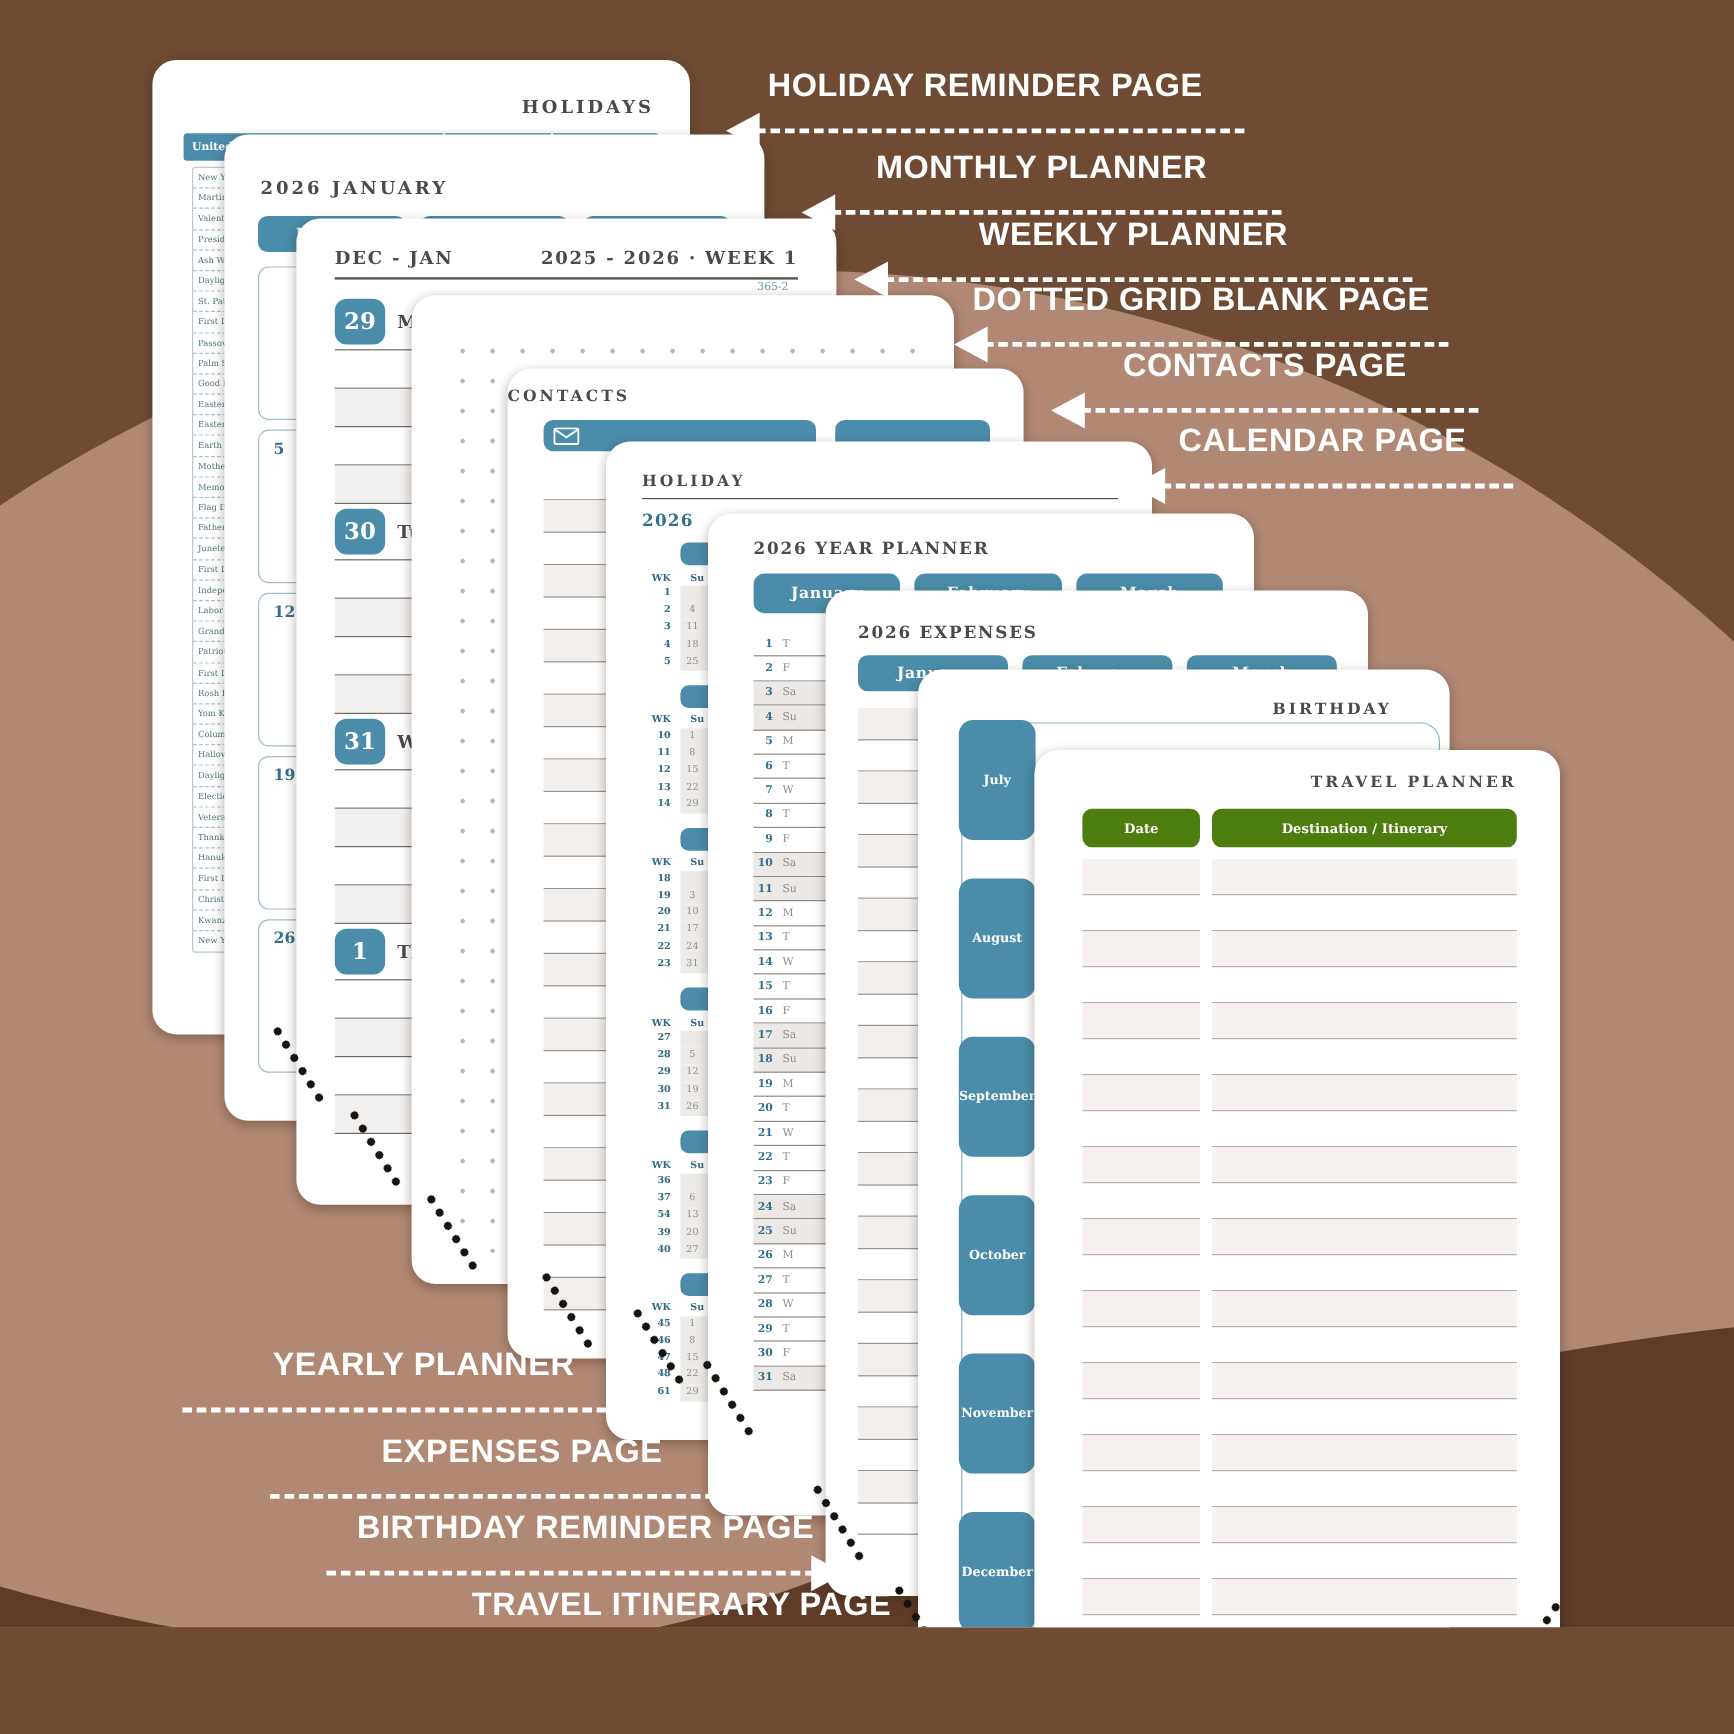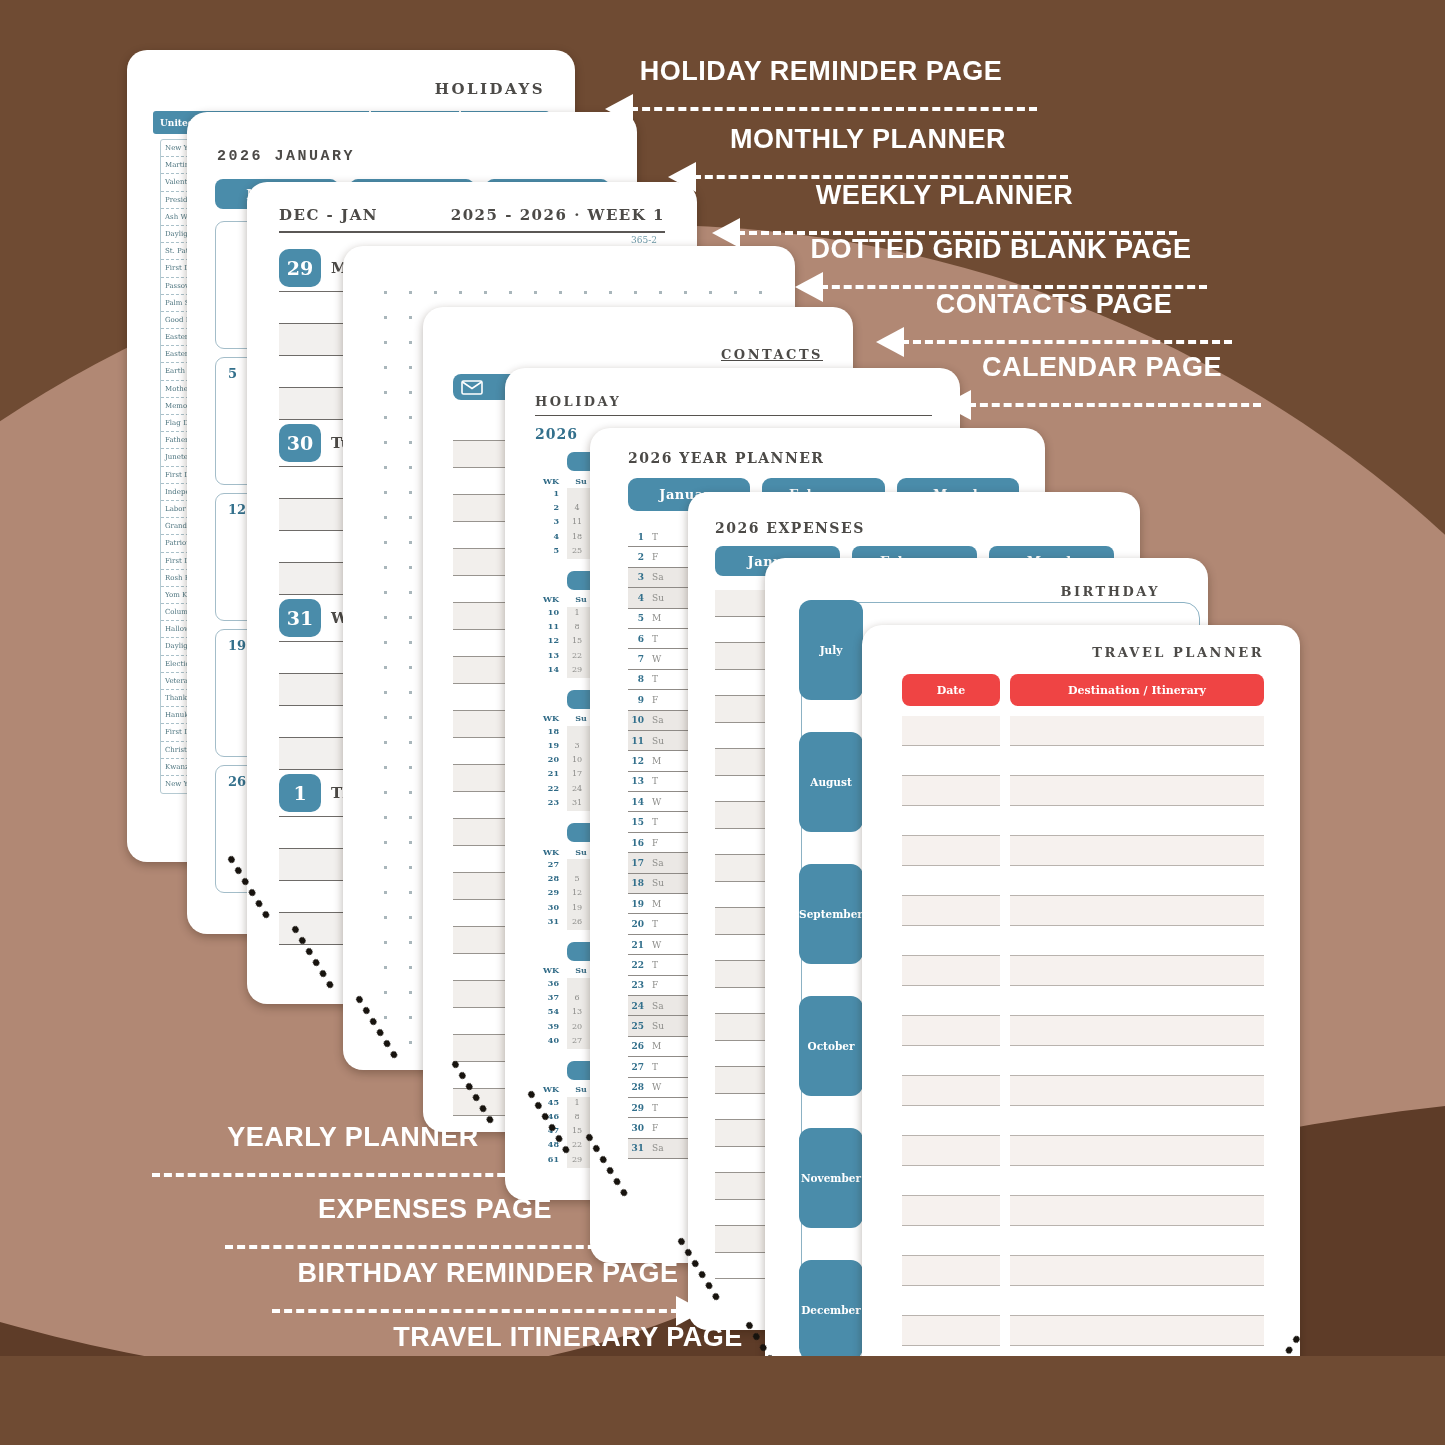--- a/index.html
+++ b/index.html
@@ -29,21 +29,21 @@
   .h-years{margin-left:auto;display:flex;height:100%;}
   .h-year{width:88px;border-left:2px solid #fff;display:flex;align-items:center;justify-content:center;font-size:9.5px;}
   .h-list{margin:5px 26px 0 33px;border:1px solid #b5cad2;border-radius:3px;}
   .h-row{display:flex;height:17.2px;border-bottom:1px dashed #a9c0c9;font-size:7px;color:#4f7680;box-sizing:border-box;}
   .h-row:last-child{border-bottom:none;}
   .h-name{width:150px;padding:4px 0 0 4px;border-right:1px dashed #a9c0c9;white-space:nowrap;overflow:hidden;}
   .h-cell{width:88px;border-right:1px dashed #a9c0c9;}
   .h-cell:last-child{border-right:none;}
 
   
-  .p2 .page-title{padding:36px 0 0 30px;font-family:Liberation Mono, monospace;}
+  .p2 .page-title{padding:36px 0 0 30px;}
   .btn-row{display:flex;gap:12px;}
   .btn{flex:1;height:30px;background:#4a8caa;border-radius:8px;color:#fff;font-weight:bold;font-size:13px;display:flex;align-items:center;justify-content:center;letter-spacing:.5px;}
   #m-btns{margin:14px 28px 0;}
   #m-grid{margin:12px 28px 0;}
   .m-cell{height:128px;border:1.5px solid #a3bdc9;border-radius:9px;margin-bottom:8px;box-sizing:border-box;}
   .m-date{font-weight:bold;font-size:13px;color:#33708c;padding:8px 0 0 12px;}
 
   
   .w-head-row{display:flex;justify-content:space-between;align-items:baseline;padding:24px 32px 0;}
   .w-head-row span{font-weight:bold;font-size:15px;letter-spacing:1.5px;color:#4c4a47;}
@@ -53,21 +53,21 @@
   .w-head{display:flex;align-items:center;height:46px;border-bottom:1.5px solid #6e6b68;}
   .w-num{width:42px;height:38px;background:#4a8caa;border-radius:10px;color:#fff;font-weight:bold;font-size:19px;display:flex;align-items:center;justify-content:center;}
   .w-name{margin-left:10px;font-weight:bold;font-size:15px;color:#4c4a47;}
   .w-line{height:31px;border-bottom:1.5px solid #6e6b68;}
   .w-line.shade{background:#f2f0ee;}
 
   
   .dot-area{position:absolute;left:22px;right:22px;top:26px;bottom:26px;background-image:radial-gradient(circle,#a9b6bb 1.6px,transparent 2px);background-size:25px 25px;background-position:8px 8px;}
 
   
-  .p5 .page-title{text-align:right;padding:40px 30px 0 0;font-size:13px;text-decoration:underline;}
+  .p5 .page-title{text-align:left;padding:16px 30px 0 0;font-size:13px;}
   .c-bars{display:flex;gap:16px;margin:12px 28px 0 30px;}
   .c-bar1{flex:1.7;height:26px;background:#4a8caa;border-radius:8px;display:flex;align-items:center;padding-left:8px;box-sizing:border-box;}
   .c-bar2{flex:1;height:26px;background:#4a8caa;border-radius:8px;}
   #c-rows{margin:14px 28px 0 30px;}
   .c-row{height:27px;border-bottom:1.2px solid #98948f;box-sizing:border-box;}
   .c-row.shade{background:#f2efec;}
 
   
   .p6 .page-title{padding:26px 0 0 30px;font-size:13px;}
   .cal-rule{margin:6px 28px 0 30px;border-top:1.5px solid #57534f;}
@@ -102,21 +102,21 @@
 
   
   .p9 .page-title{text-align:right;padding:26px 48px 0 0;font-size:13px;}
   .b-outline{position:absolute;left:36px;top:44px;right:8px;bottom:28px;border:1.2px solid #8cb2c4;border-radius:16px;}
   #b-tabs{position:absolute;left:34px;top:42px;}
   .b-tab{width:64px;height:100px;background:#4a8caa;border-radius:12px;margin-bottom:32px;color:#fff;font-weight:bold;font-size:10.5px;display:flex;align-items:center;justify-content:center;}
 
   
   .p10 .page-title{text-align:right;padding:20px 36px 0 0;font-size:13px;}
   #t-header{display:flex;gap:10px;margin:14px 36px 0 40px;}
-  .t-col{height:32px;background:#ef4444;border-radius:8px;color:#fff;font-weight:bold;font-size:11px;display:flex;align-items:center;justify-content:center;}
+  .t-col{height:32px;background:#4d7c0f;border-radius:8px;color:#fff;font-weight:bold;font-size:11px;display:flex;align-items:center;justify-content:center;}
   .t-col0{width:98px;}
   .t-col1{flex:1;}
   #t-rows{margin:10px 36px 0 40px;}
   .t-row{display:flex;gap:10px;height:30px;}
   .t-cell{border-bottom:1px solid #b9b3ae;box-sizing:border-box;}
   .t-date{width:98px;}
   .t-dest{flex:1;}
   .t-row.shade .t-cell{background:#f6f1ee;}
 
   

